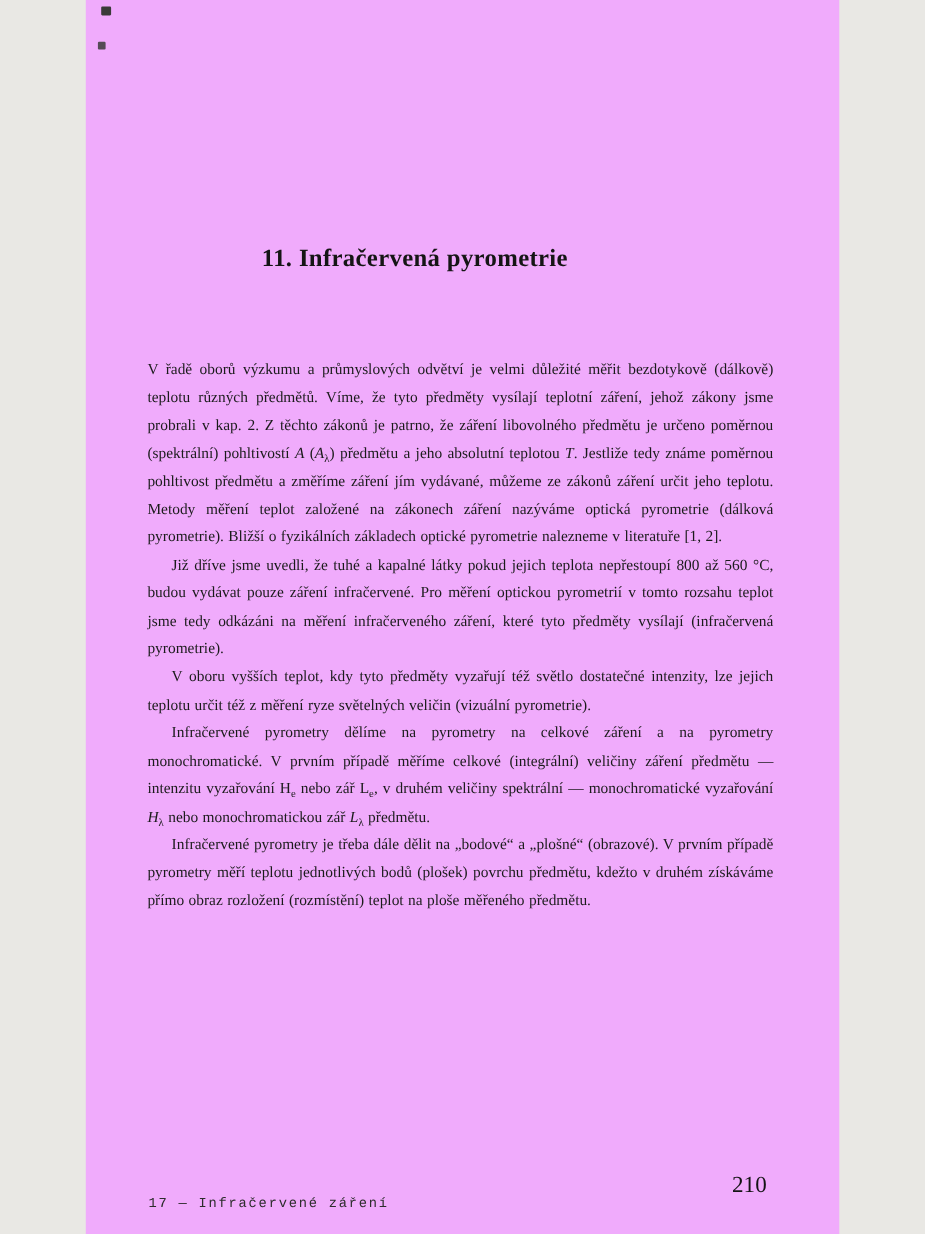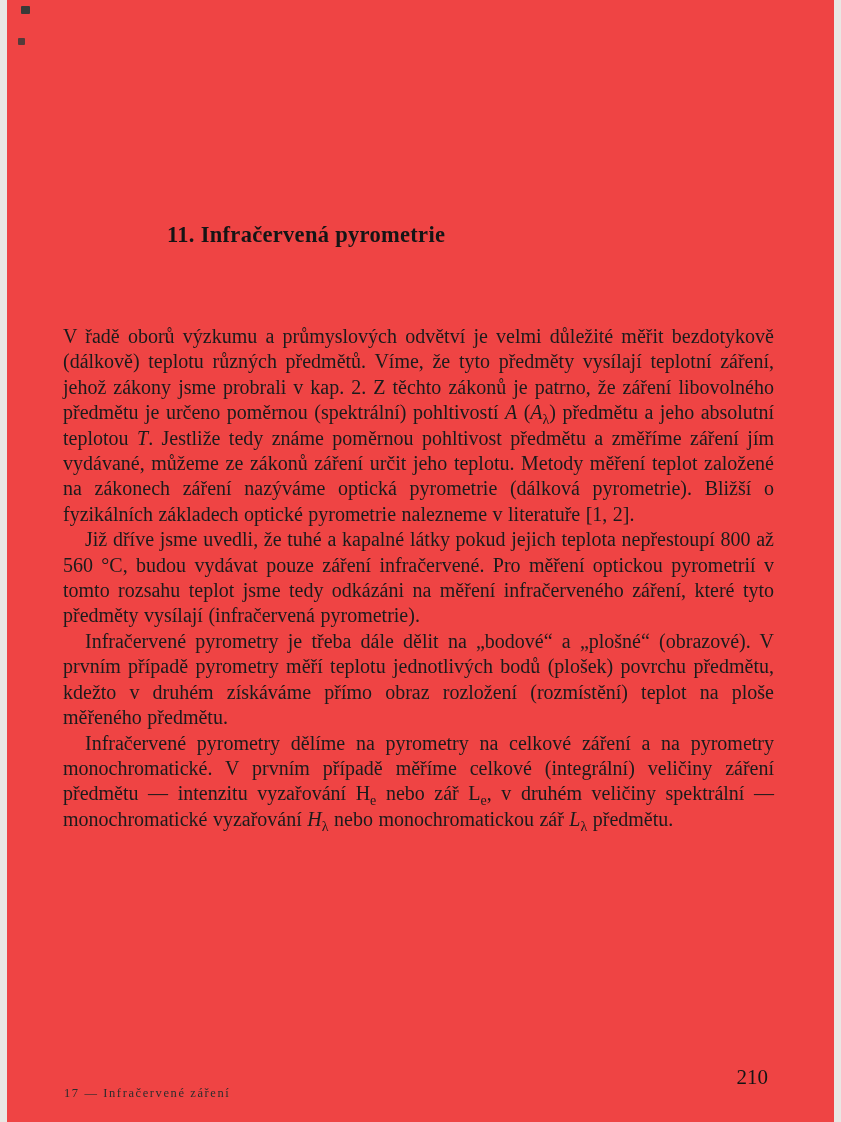--- a/index.html
+++ b/index.html
@@ -2,43 +2,43 @@
 <html lang="cs"><head>
 <meta charset="utf-8">
 <style>
   html, body {
     margin: 0;
     padding: 0;
     background: #e9e8e4;
   }
   .page {
     position: relative;
-    width: 827px;
+    width: 685px;
     height: 1122px;
     margin: 0 auto;
-    background: #ef4444;
+    background: #f0abfc;
     box-sizing: border-box;
     padding: 222px 60px 0 56px;
     font-family: "Liberation Serif", "DejaVu Serif", serif;
     color: #1b1b1b;
     overflow: hidden;
   }
   .chapter-title {
     font-size: 22.5px;
     font-weight: bold;
     letter-spacing: 0.3px;
     margin: 0 0 0 104px;
     color: #151515;
   }
   .body-text {
     margin-top: 76px;
   }
   .body-text p {
     margin: 0;
-    font-size: 20px;
+    font-size: 14px;
     line-height: 25.4px;
     text-align: justify;
     text-indent: 22px;
     word-spacing: 0.5px;
   }
   .body-text p.first {
     text-indent: 0;
   }
   .body-text p.spaced {
     margin-top: 9px;
@@ -47,21 +47,21 @@
     font-size: 70%;
     line-height: 0;
   }
   .footer-note {
     position: absolute;
     left: 57px;
     bottom: 21px;
     font-size: 12.5px;
     letter-spacing: 1.6px;
     color: #2c2c2c;
-    font-family: Liberation Serif, serif;
+    font-family: Liberation Mono, monospace;
   }
   .page-number {
     position: absolute;
     right: 66px;
     bottom: 32px;
     font-size: 21px;
     color: #141414;
   }
   .speck {
     position: absolute;
@@ -77,21 +77,22 @@
 <div class="page">
 
   <div class="speck speck1"></div>
   <div class="speck speck2"></div>
 
   <h1 class="chapter-title">11. Infračervená pyrometrie</h1>
 
   <div class="body-text">
     <p class="first">V řadě oborů výzkumu a průmyslových odvětví je velmi důležité měřit bezdotykově (dálkově) teplotu různých předmětů. Víme, že tyto předměty vysílají teplotní záření, jehož zákony jsme probrali v kap. 2. Z těchto zákonů je patrno, že záření libovolného předmětu je určeno poměrnou (spektrální) pohltivostí <i>A</i> (<i>A</i><sub>λ</sub>) předmětu a jeho absolutní teplotou <i>T</i>. Jestliže tedy známe poměrnou pohltivost předmětu a změříme záření jím vydávané, můžeme ze zákonů záření určit jeho teplotu. Metody měření teplot založené na zákonech záření nazýváme optická pyrometrie (dálková pyrometrie). Bližší o fyzikálních základech optické pyrometrie nalezneme v literatuře [1, 2].</p>
     <p>Již dříve jsme uvedli, že tuhé a kapalné látky pokud jejich teplota nepřestoupí 800 až 560 °C, budou vydávat pouze záření infračervené. Pro měření optickou pyrometrií v tomto rozsahu teplot jsme tedy odkázáni na měření infračerveného záření, které tyto předměty vysílají (infračervená pyrometrie).</p>
+    <p>V oboru vyšších teplot, kdy tyto předměty vyzařují též světlo dostatečné intenzity, lze jejich teplotu určit též z měření ryze světelných veličin (vizuální pyrometrie).</p>
+    <p>Infračervené pyrometry dělíme na pyrometry na celkové záření a na pyrometry monochromatické. V prvním případě měříme celkové (integrální) veličiny záření předmětu — intenzitu vyzařování H<sub>e</sub> nebo zář L<sub>e</sub>, v druhém veličiny spektrální — monochromatické vyzařování <i>H</i><sub>λ</sub> nebo monochromatickou zář <i>L</i><sub>λ</sub> předmětu.</p>
     <p>Infračervené pyrometry je třeba dále dělit na „bodové“ a „plošné“ (obrazové). V prvním případě pyrometry měří teplotu jednotlivých bodů (plošek) povrchu předmětu, kdežto v druhém získáváme přímo obraz rozložení (rozmístění) teplot na ploše měřeného předmětu.</p>
-    <p>Infračervené pyrometry dělíme na pyrometry na celkové záření a na pyrometry monochromatické. V prvním případě měříme celkové (integrální) veličiny záření předmětu — intenzitu vyzařování H<sub>e</sub> nebo zář L<sub>e</sub>, v druhém veličiny spektrální — monochromatické vyzařování <i>H</i><sub>λ</sub> nebo monochromatickou zář <i>L</i><sub>λ</sub> předmětu.</p>
   </div>
 
   <div class="footer-note">17 — Infračervené záření</div>
 
   <div class="page-number">210</div>
 
 </div>
 
 </body></html>

